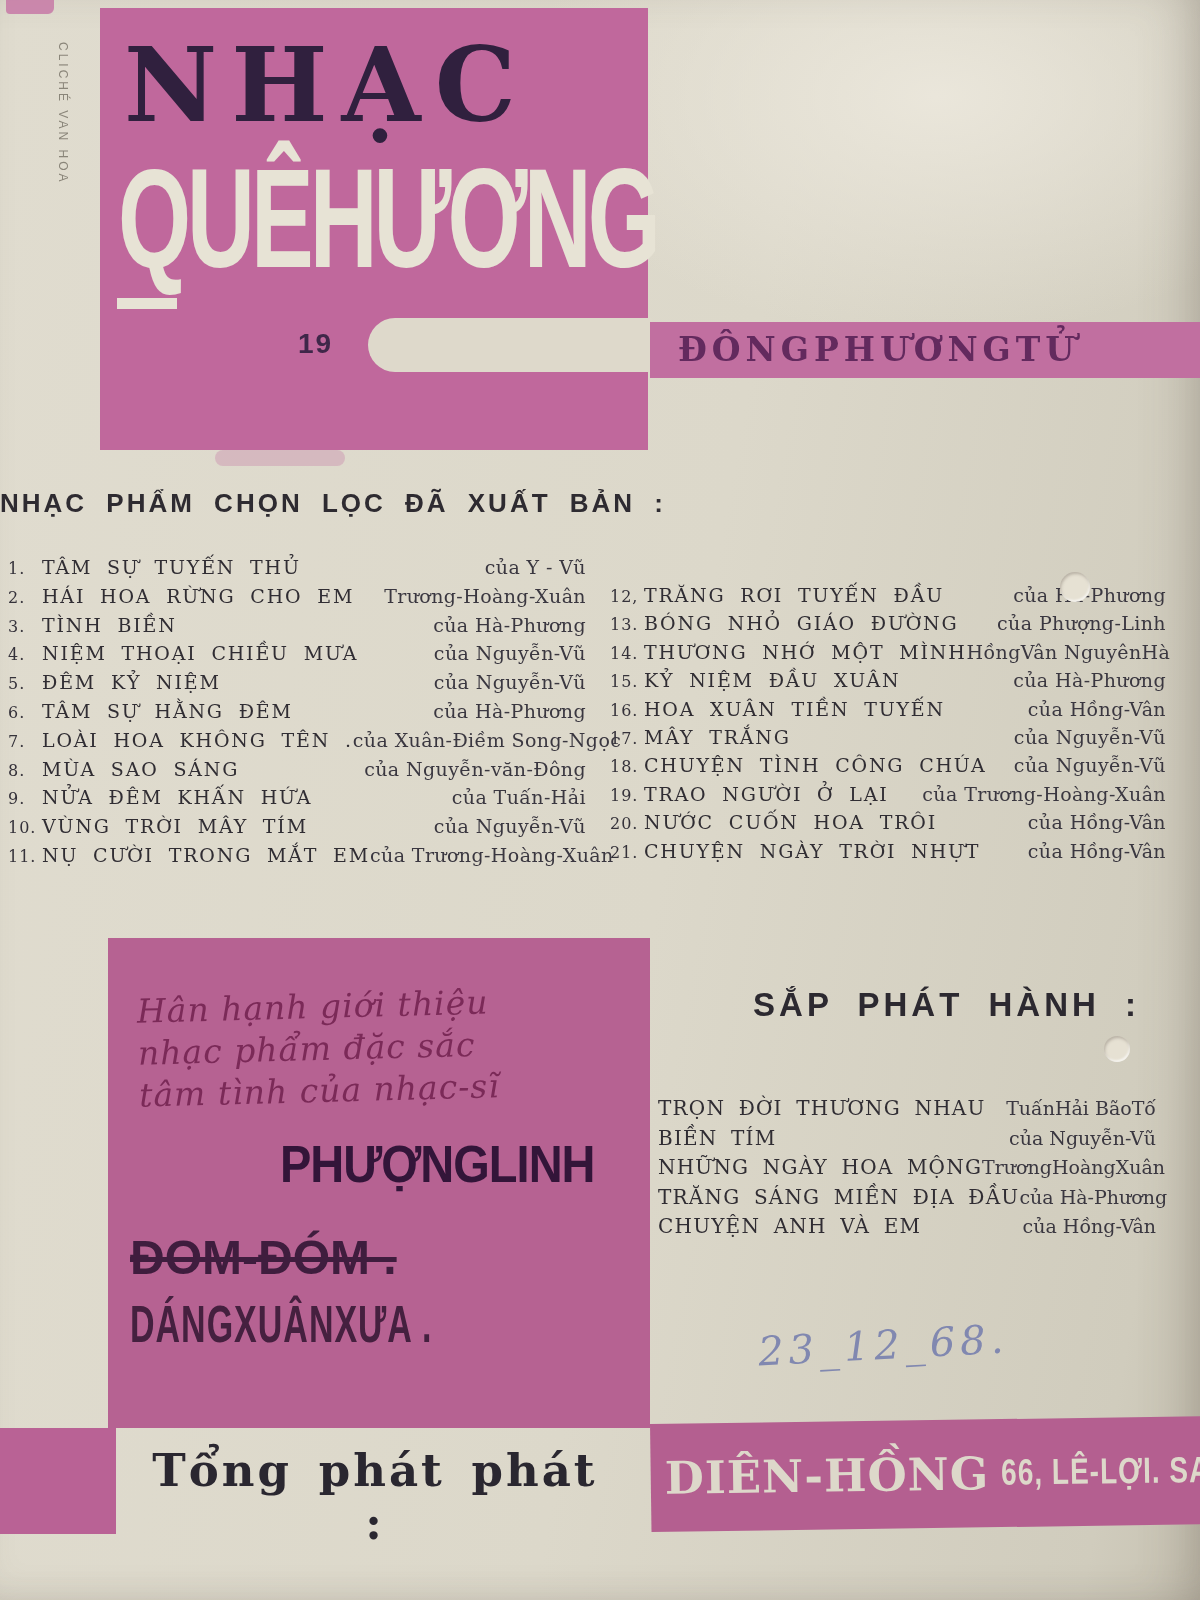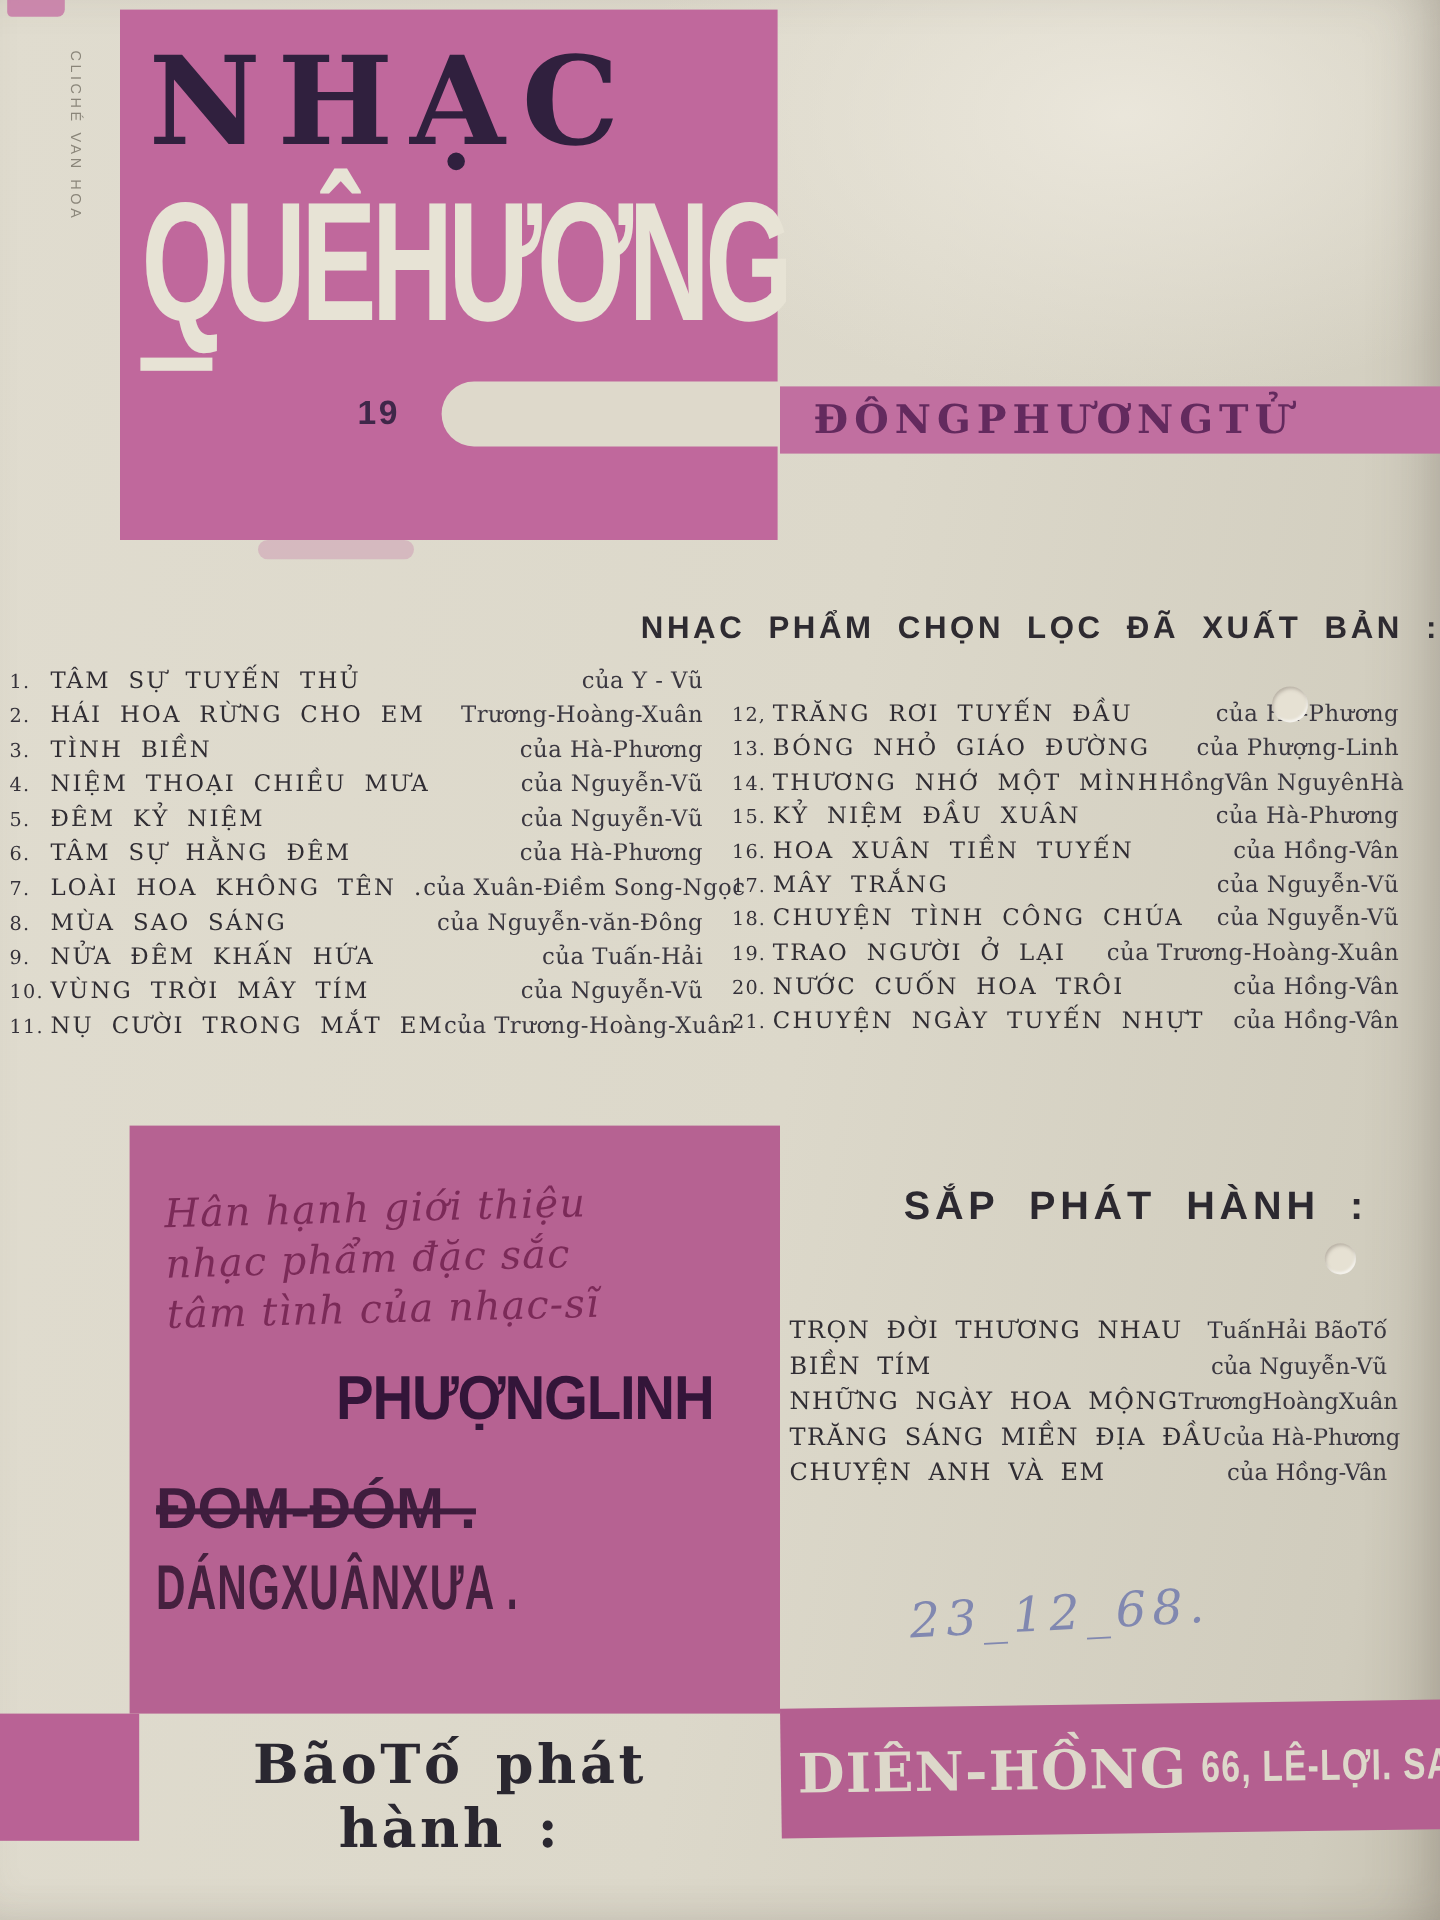--- a/index.html
+++ b/index.html
@@ -18,21 +18,21 @@
     font-size:94px;line-height:1;letter-spacing:-4px;color:#e7e3d5;transform:scaleY(1.5);transform-origin:top left;white-space:nowrap;}
   .q-underline{position:absolute;left:17px;top:290px;width:60px;height:11px;background:#e7e3d5;}
   .issue{position:absolute;left:152px;top:320px;font-family:"Liberation Sans",sans-serif;font-weight:bold;
     font-size:28px;color:#3f2749;letter-spacing:2px;margin-left:46px;}
   .pill{position:absolute;left:368px;top:318px;width:284px;height:54px;background:#ded9cb;border-radius:27px 0 0 27px;}
   .author-band{position:absolute;left:650px;top:322px;width:550px;height:56px;background:#c16fa0;}
   .author-band .name{position:absolute;left:28px;top:0;line-height:56px;font-family:"DejaVu Serif",serif;font-weight:bold;
     font-size:33px;letter-spacing:5px;color:#632a5e;white-space:nowrap;text-align:right;}
   .mast-smear{position:absolute;left:215px;top:450px;width:130px;height:16px;background:#c57ba7;opacity:.35;border-radius:8px;}
   
-  .pub-heading{position:absolute;left:0;top:508px;width:100%;text-align:right;
+  .pub-heading{position:absolute;left:0;top:488px;width:100%;text-align:left;
     font-family:"Liberation Sans",sans-serif;font-weight:bold;font-size:26px;letter-spacing:3px;word-spacing:9px;color:#2e2b31;}
   .pubcol{position:absolute;display:block;}
   .pubcol.left{left:8px;top:556px;width:578px;}
   .pubcol.right{left:610px;top:584px;width:556px;}
   .prow{display:flex;align-items:baseline;height:28.8px;}
   .pubcol.right .prow{height:28.4px;}
   .pnum{min-width:34px;font-size:16px;color:#35323a;letter-spacing:1px;}
   .ptitle{font-size:19px;color:#302d33;letter-spacing:1.8px;word-spacing:7px;white-space:nowrap;}
   .pauthor{margin-left:auto;font-size:19px;color:#3a3740;letter-spacing:.4px;white-space:nowrap;}
   
@@ -214,21 +214,21 @@
       </div>
 
       <div class="prow">
         <span class="pnum">20.</span>
         <span class="ptitle">NƯỚC CUỐN HOA TRÔI</span>
         <span class="pauthor">của Hồng-Vân</span>
       </div>
 
       <div class="prow">
         <span class="pnum">21.</span>
-        <span class="ptitle">CHUYỆN NGÀY TUYẾN NHỰT</span>
+        <span class="ptitle">CHUYỆN NGÀY TRỜI NHỰT</span>
         <span class="pauthor">của Hồng-Vân</span>
       </div>
     </div>
 
   <div class="promo">
     <div class="handwriting">
       <div>Hân hạnh giới thiệu</div>
       <div>nhạc phẩm đặc sắc</div>
       <div>tâm tình của nhạc-sĩ</div>
     </div>
@@ -262,21 +262,21 @@
 
       <div class="uprow">
         <span class="uptitle">CHUYỆN ANH VÀ EM</span>
         <span class="upauthor">của Hồng-Vân</span>
       </div>
     </div>
 
   <div class="date-ink">23_12_68.</div>
 
   <div class="foot-left-block"></div>
-  <div class="foot-label">BãoTố phát hành :</div>
+  <div class="foot-label">Tổng phát phát :</div>
   <div class="foot-band">
     <span class="publisher">DIÊN-HỒNG</span>
     <span class="pub-address">66, LÊ-LỢI. SAIGN .</span>
   </div>
 
   <div class="hole top"></div>
   <div class="hole mid"></div>
 
 </div>
 

